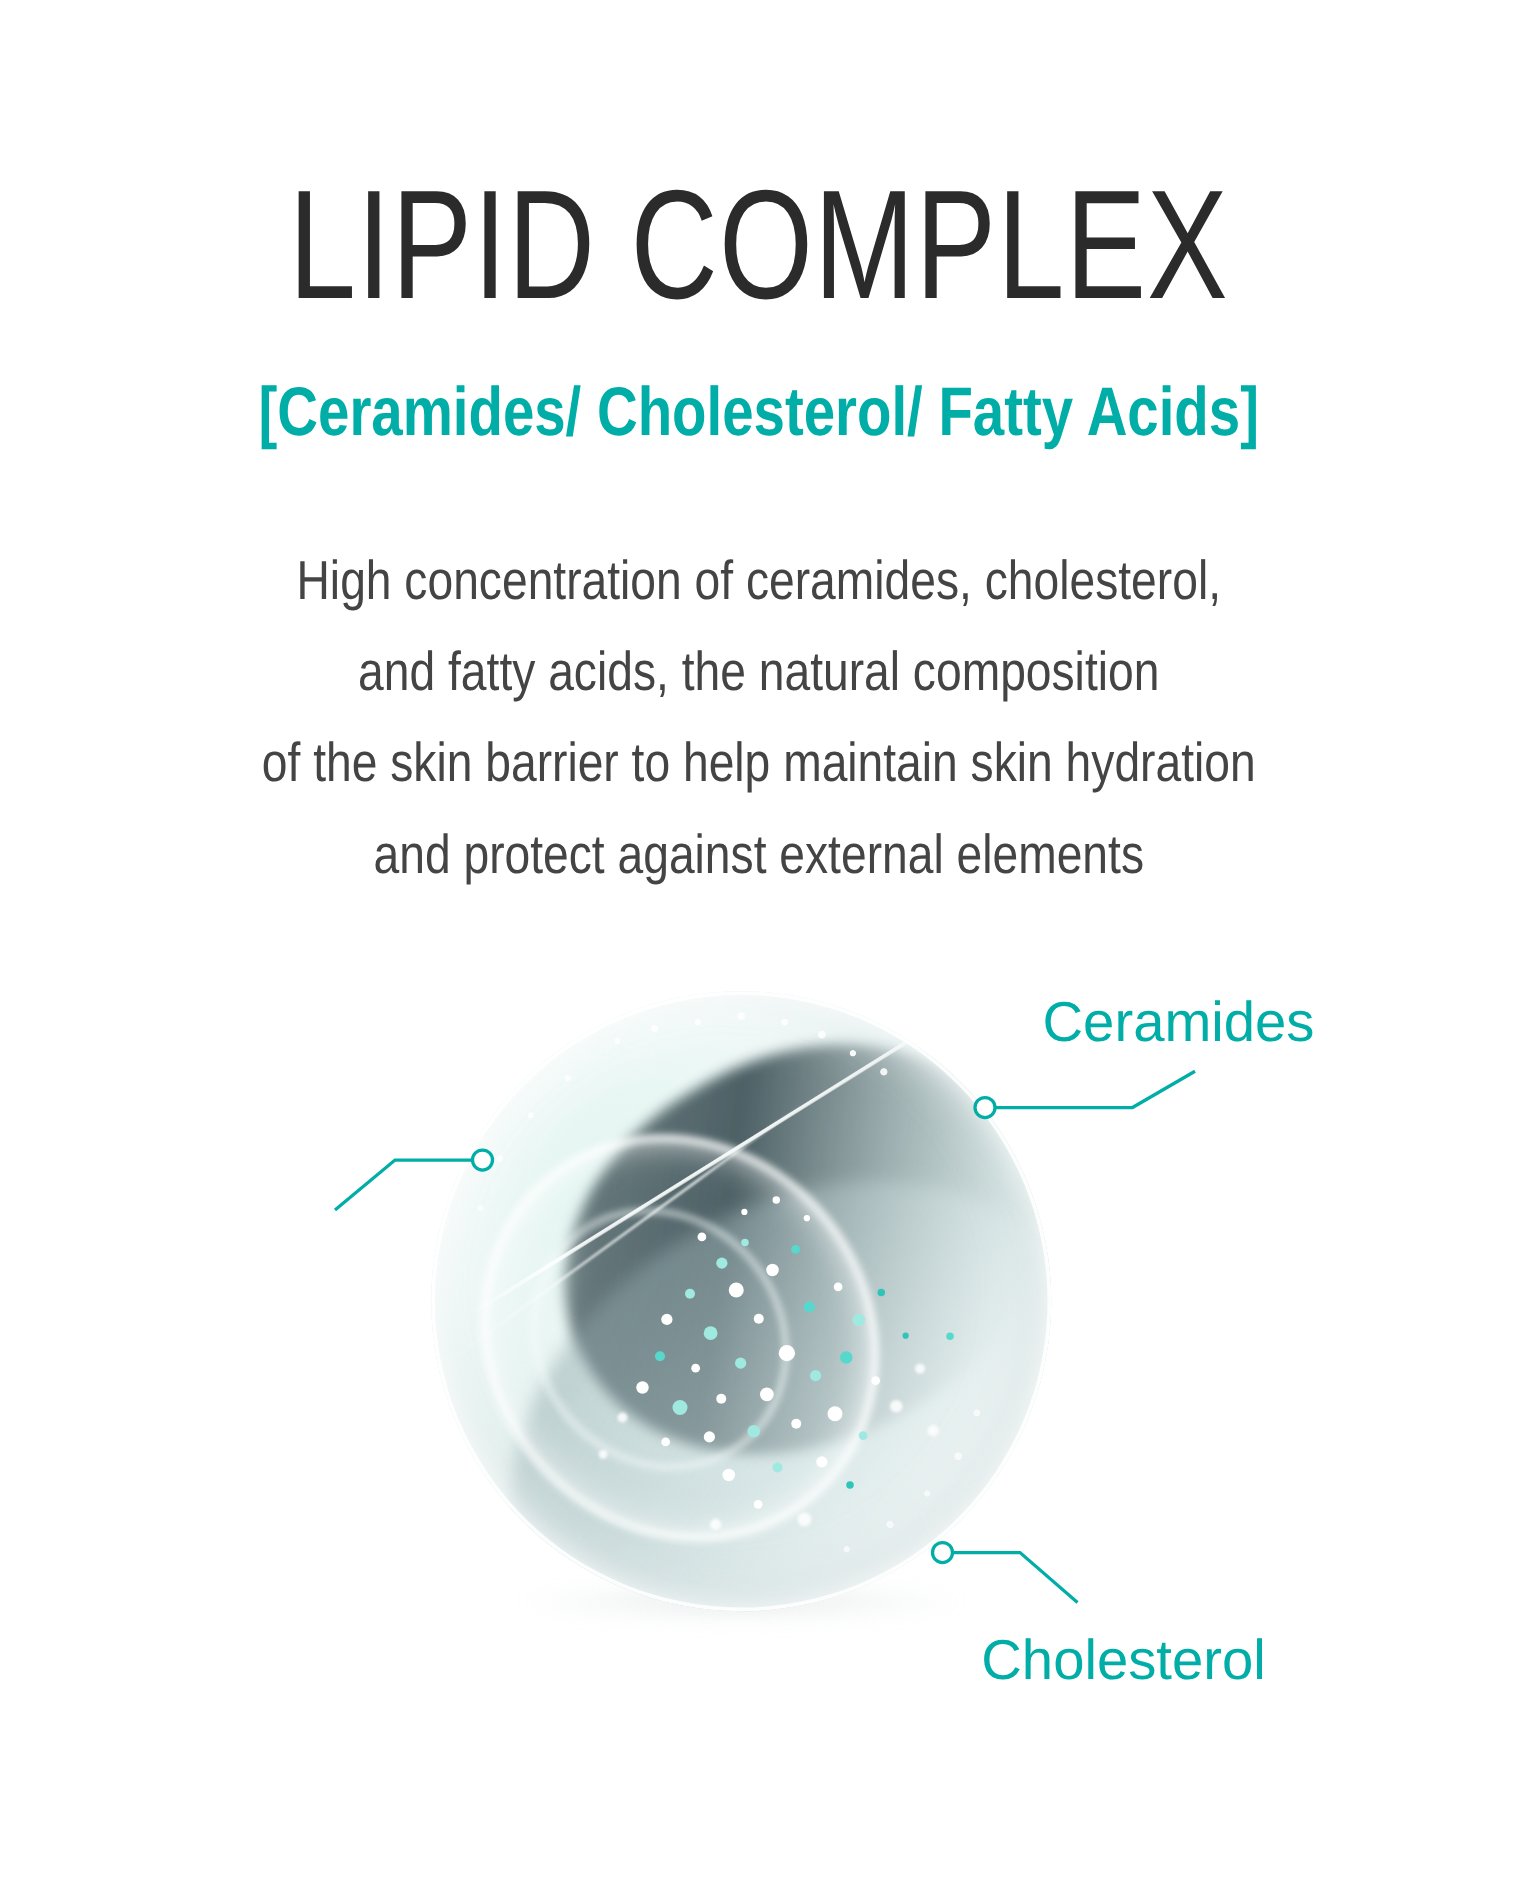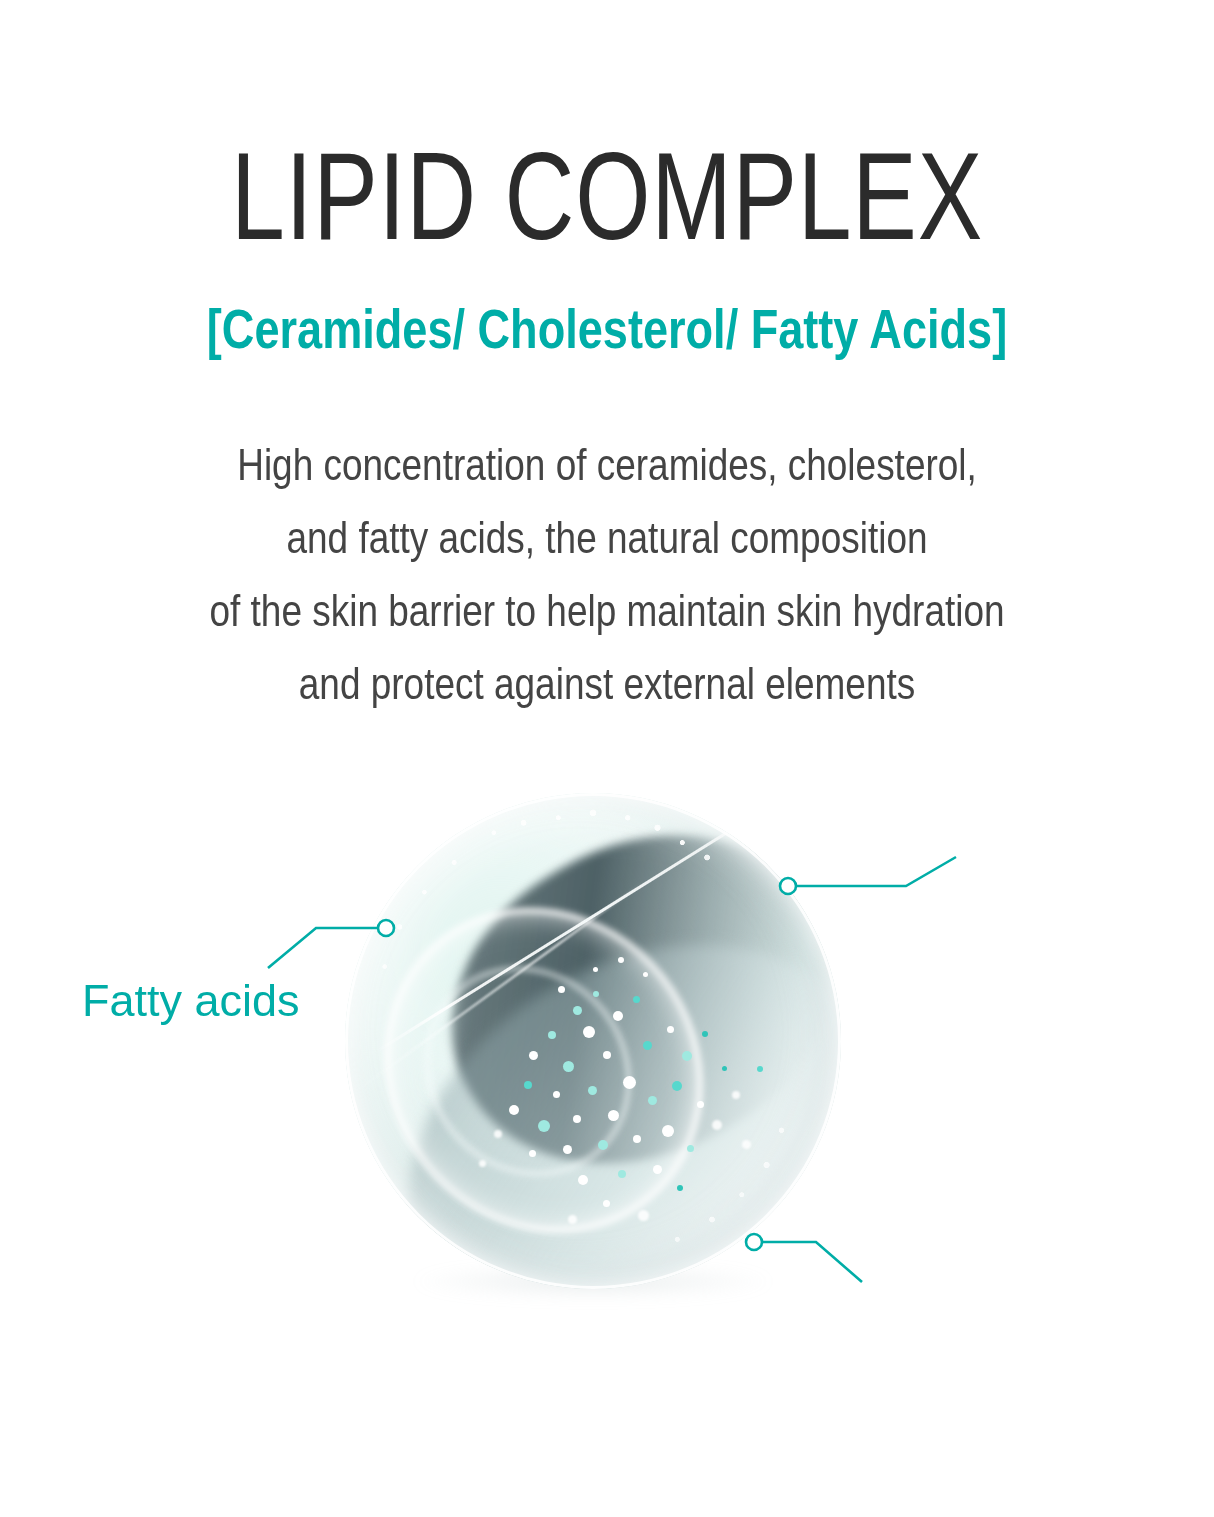--- a/index.html
+++ b/index.html
@@ -319,17 +319,18 @@
   <svg class="leader" style="left:258px; top:912px; width:140px; height:72px;" viewBox="0 0 140 72">
     <circle cx="128" cy="16" r="8"></circle>
     <path d="M120 16 L58 16 L10 56"></path>
   </svg>
 
   <svg class="leader" style="left:742px; top:1230px; width:140px; height:70px;" viewBox="0 0 140 70">
     <circle cx="12" cy="12" r="8"></circle>
     <path d="M20 12 L74 12 L120 52"></path>
   </svg>
 
-
-  <div class="callout callout-fattyacids">Fatty acids</div>
-
+  <div class="callout callout-ceramides">Ceramides</div>
+
+
+  <div class="callout callout-cholesterol">Cholesterol</div>
 
 </div>
 
 </body></html>

